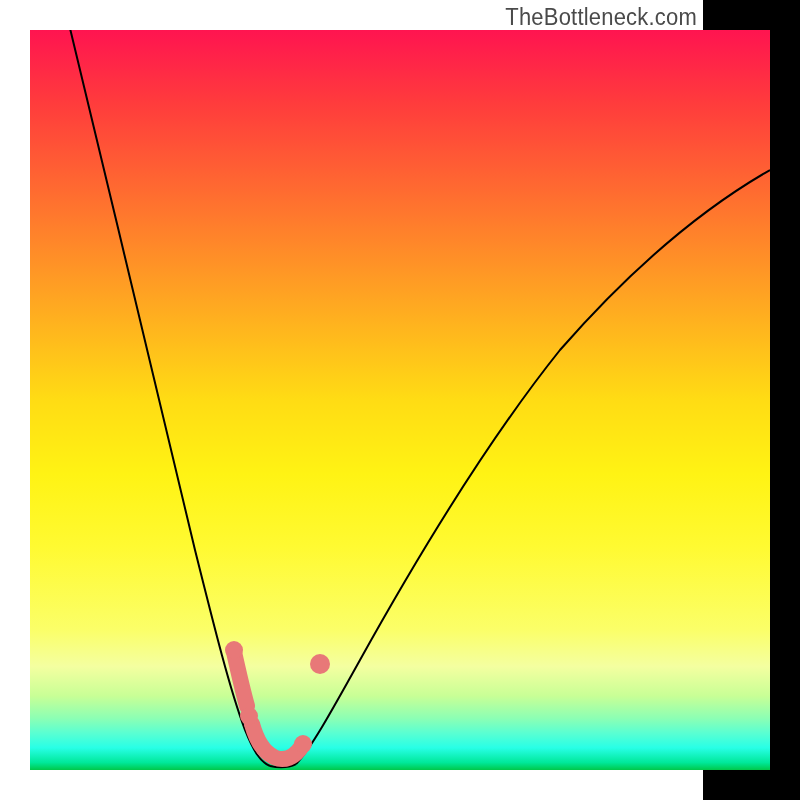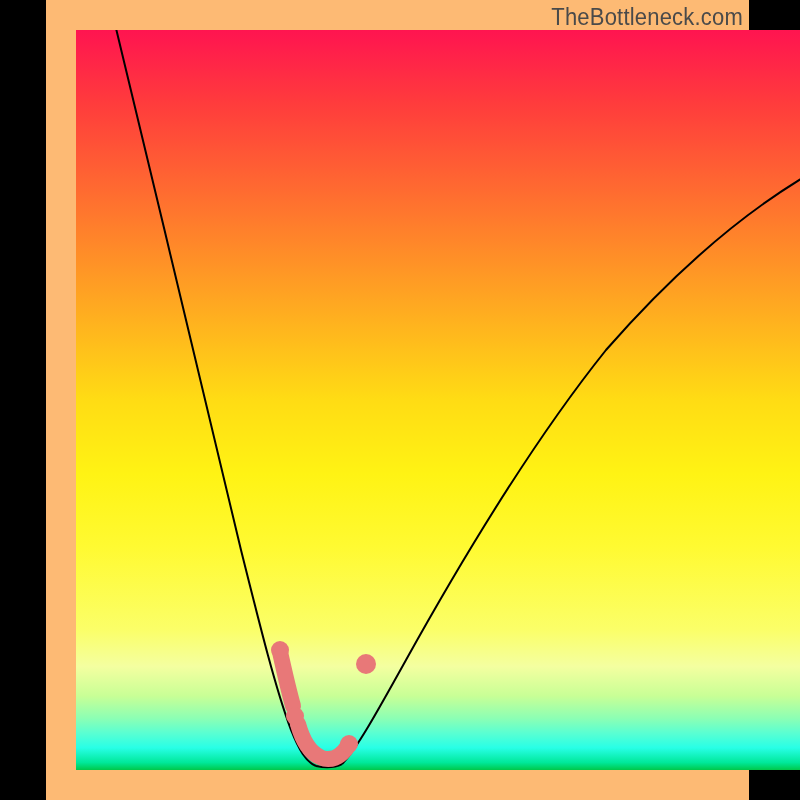--- a/index.html
+++ b/index.html
@@ -1,22 +1,21 @@
 <!DOCTYPE html>
 <html><head>
 <meta charset="utf-8">
 <style>
   * { margin: 0; padding: 0; box-sizing: border-box; }
   html, body { width: 800px; height: 800px; overflow: hidden; background: #000; }
   .frame {
     position: relative;
     width: 703px;
     height: 800px;
-    background: #fdba74;
-    margin-left: 46px;
+    background: #ffffff;
   }
   .plot-area {
     position: absolute;
     left: 30px;
     top: 30px;
     width: 740px;
     height: 740px;
     background: linear-gradient(to bottom,
       #ff1450 0%,
       #ff3c3c 10%,

